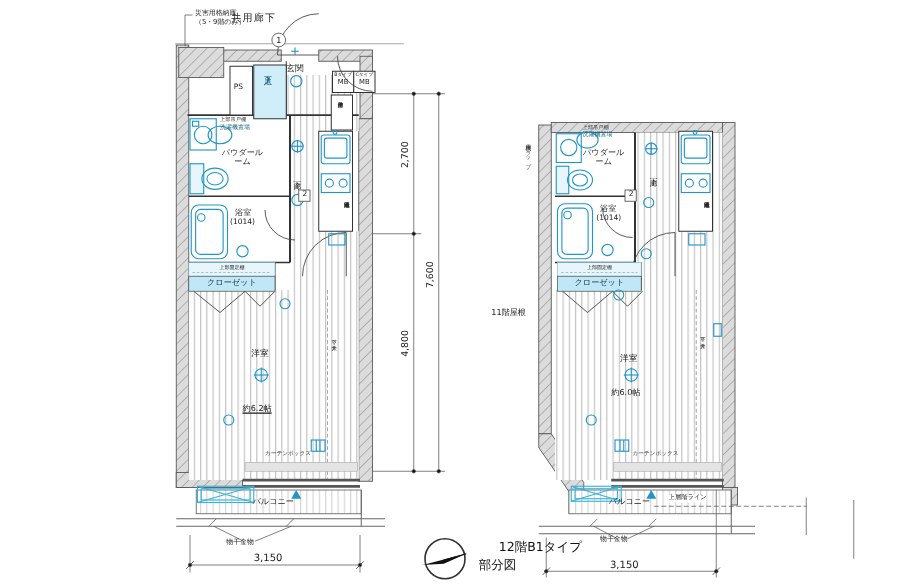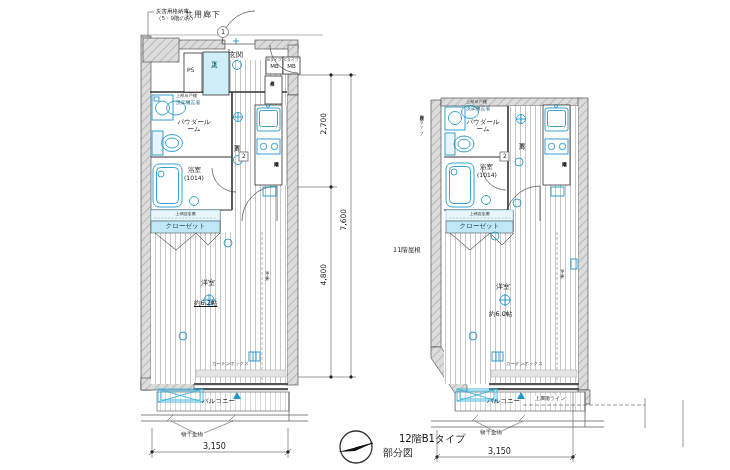--- a/index.html
+++ b/index.html
@@ -286,21 +286,21 @@
 <div class="lbl tiny" style="left:176px;top:94px;font-size:4.2px;">上部吊戸棚</div>
 <div class="lbl cyan" style="left:176px;top:100px;font-size:4.8px;">洗濯機置場</div>
 <div class="lbl ctr" style="left:177px;top:119px;width:34px;font-size:6.5px;">パウダールーム</div>
 <div class="lbl" style="left:188px;top:167px;font-size:6.5px;">浴室</div>
 <div class="lbl" style="left:184px;top:175px;font-size:6px;">(1014)</div>
 <div class="lbl vt" style="left:233px;top:140px;height:18px;font-size:6px;">廊下</div>
 <div class="lbl vt" style="left:259px;top:158px;height:24px;width:20px;font-size:4.5px;">冷蔵庫置場</div>
 <div class="lbl ctr" style="left:151px;top:212px;width:69px;font-size:4px;">上部固定棚</div>
 <div class="lbl ctr" style="left:151px;top:223px;width:69px;font-size:6.5px;color:#13323f;">クローゼット</div>
 <div class="lbl" style="left:201px;top:279px;font-size:7px;">洋室</div>
-<div class="lbl" style="left:194px;top:300px;font-size:6.5px;text-decoration:underline;">約6.2帖</div>
+<div class="lbl" style="left:194px;top:324px;font-size:6.5px;text-decoration:underline;">約6.2帖</div>
 <div class="lbl vt tiny" style="left:264px;top:268px;height:32px;font-size:4.2px;">下り天井</div>
 <div class="lbl tiny" style="left:212px;top:361px;font-size:4.5px;">カーテンボックス</div>
 <div class="lbl" style="left:202px;top:398px;font-size:6.5px;">バルコニー</div>
 <div class="lbl" style="left:181px;top:431px;font-size:5.5px;">物干金物</div>
 <div class="lbl ctr" style="left:240px;top:153px;width:8px;font-size:6px;">2</div>
 <div class="lbl" style="left:203px;top:442px;font-size:8px;">3,150</div>
 <div class="lbl vnum" style="left:320px;top:113px;font-size:7.5px;">2,700</div>
 <div class="lbl vnum" style="left:320px;top:264px;font-size:7.5px;">4,800</div>
 <div class="lbl vnum" style="left:340px;top:209px;font-size:7.5px;">7,600</div>
 

